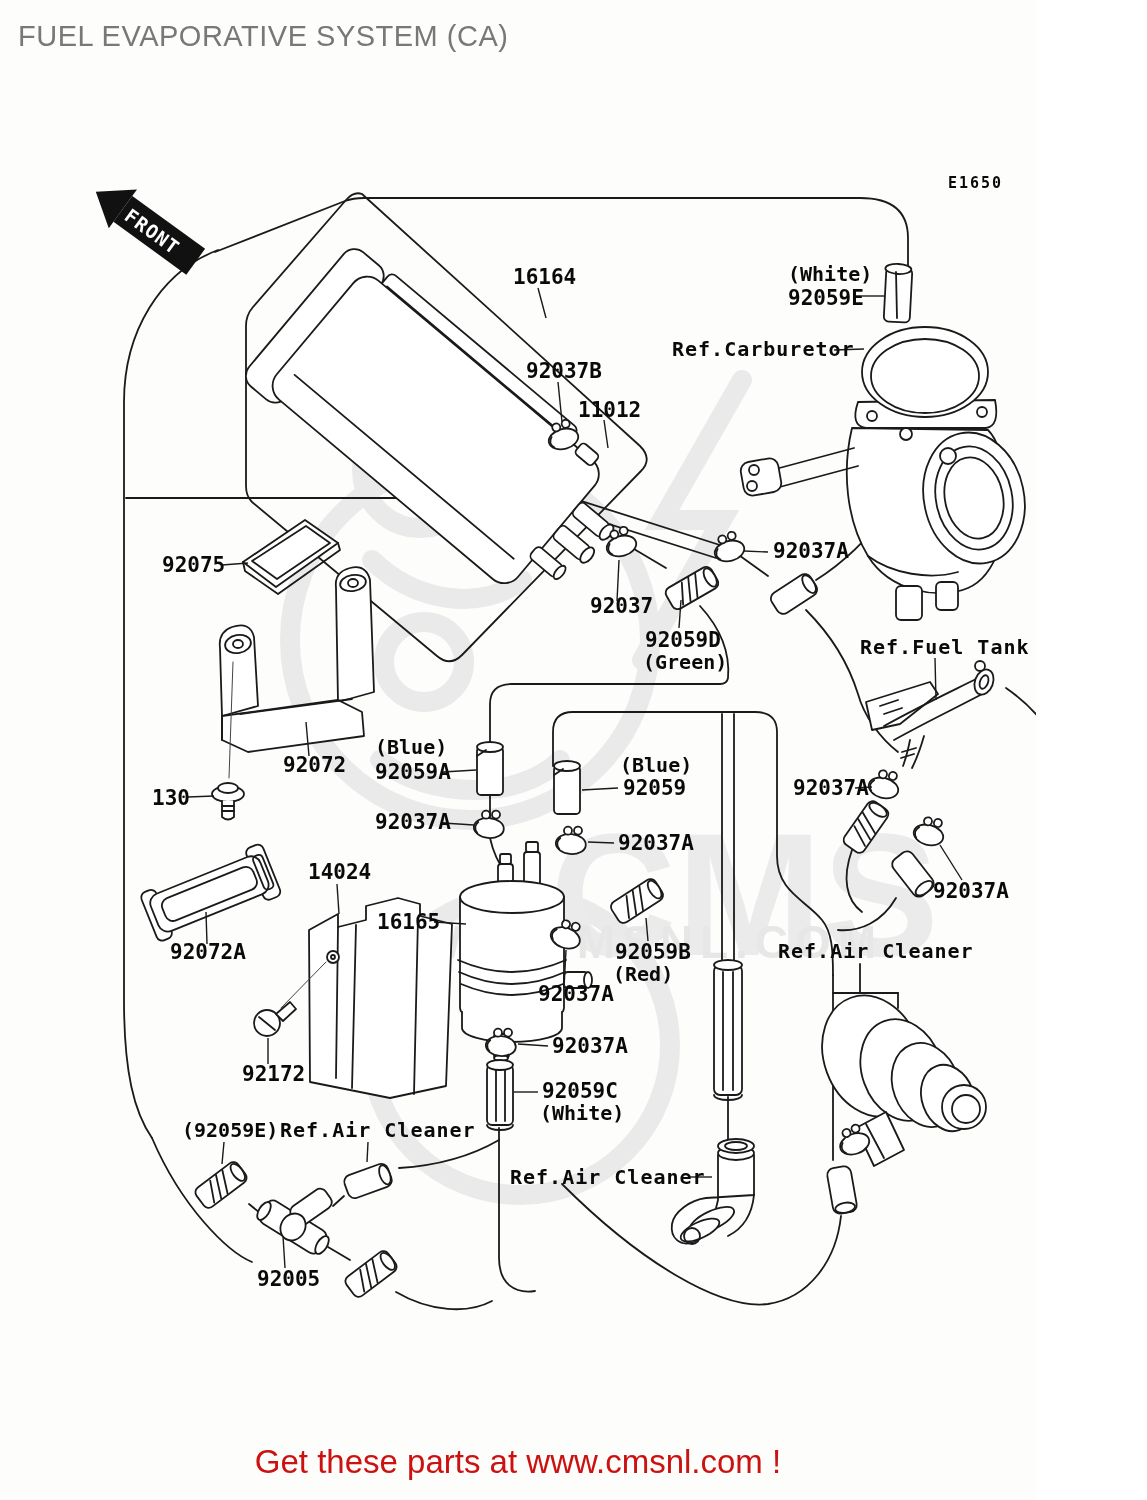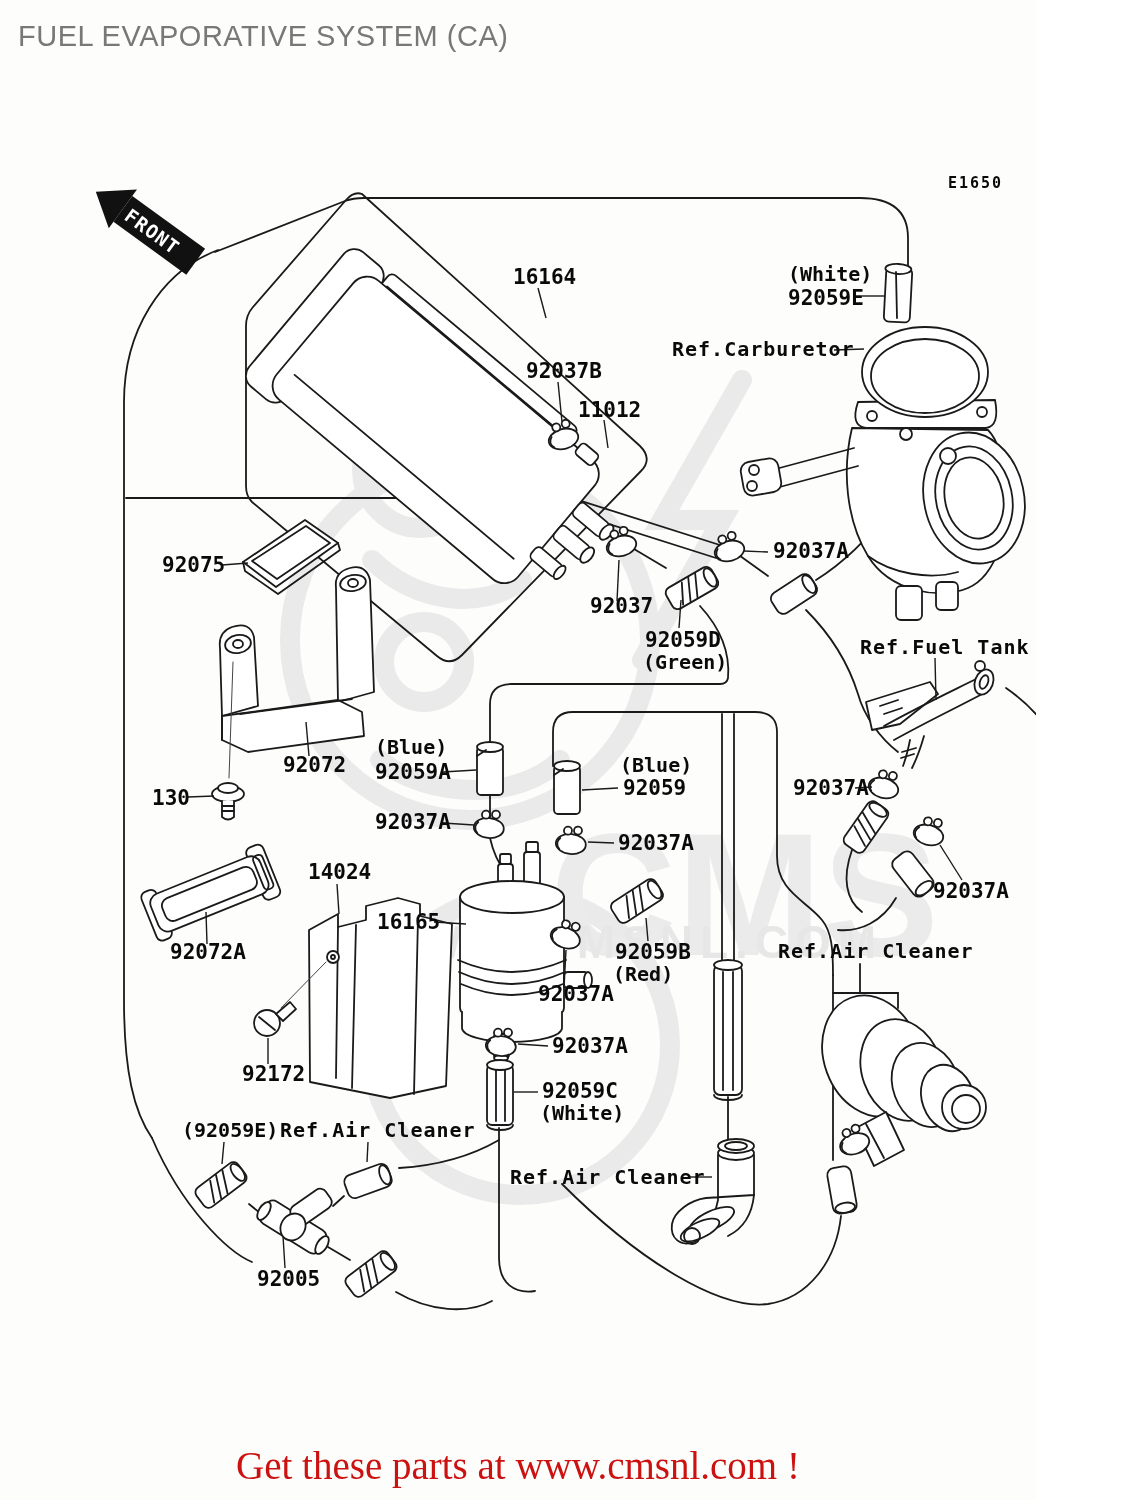--- a/index.html
+++ b/index.html
@@ -1,21 +1,21 @@
 <!DOCTYPE html>
 <html><head>
 <meta charset="utf-8">
 <style>
   html,body{margin:0;padding:0;background:#fff;}
   #stage{position:relative;width:1036px;height:1500px;background:#fdfdfb;overflow:hidden;
          font-family:"Liberation Sans",sans-serif;}
   #page-title{position:absolute;left:18px;top:20px;font-size:29px;color:#787878;
               letter-spacing:.5px;white-space:nowrap;}
   #footer-banner{position:absolute;left:0;top:1443px;width:100%;text-align:center;
-                 font-size:39px;color:#cc1111;white-space:nowrap;font-family:Liberation Serif, serif;}
+                 font-size:33px;color:#cc1111;white-space:nowrap;}
   svg{position:absolute;left:0;top:0;}
   .ln{stroke:#1a1a1a;fill:none;stroke-width:1.8;stroke-linecap:round;stroke-linejoin:round;}
   .fw{fill:#fff;}
   .ld{stroke:#1a1a1a;fill:none;stroke-width:1.4;}
   .thin{stroke:#444;fill:none;stroke-width:1;}
   .pn{font:bold 21px "DejaVu Sans Mono",monospace;fill:#0a0a0a;}
   .paren{font:bold 20px "DejaVu Sans Mono",monospace;fill:#0a0a0a;}
   .ref{font:bold 20px "DejaVu Sans Mono",monospace;fill:#0a0a0a;letter-spacing:1px;}
   .code{font:bold 15px "DejaVu Sans Mono",monospace;fill:#0a0a0a;letter-spacing:2px;}
   .wmtxt{font:bold 46px "Liberation Sans",sans-serif;fill:#e7e7e7;letter-spacing:7px;}

